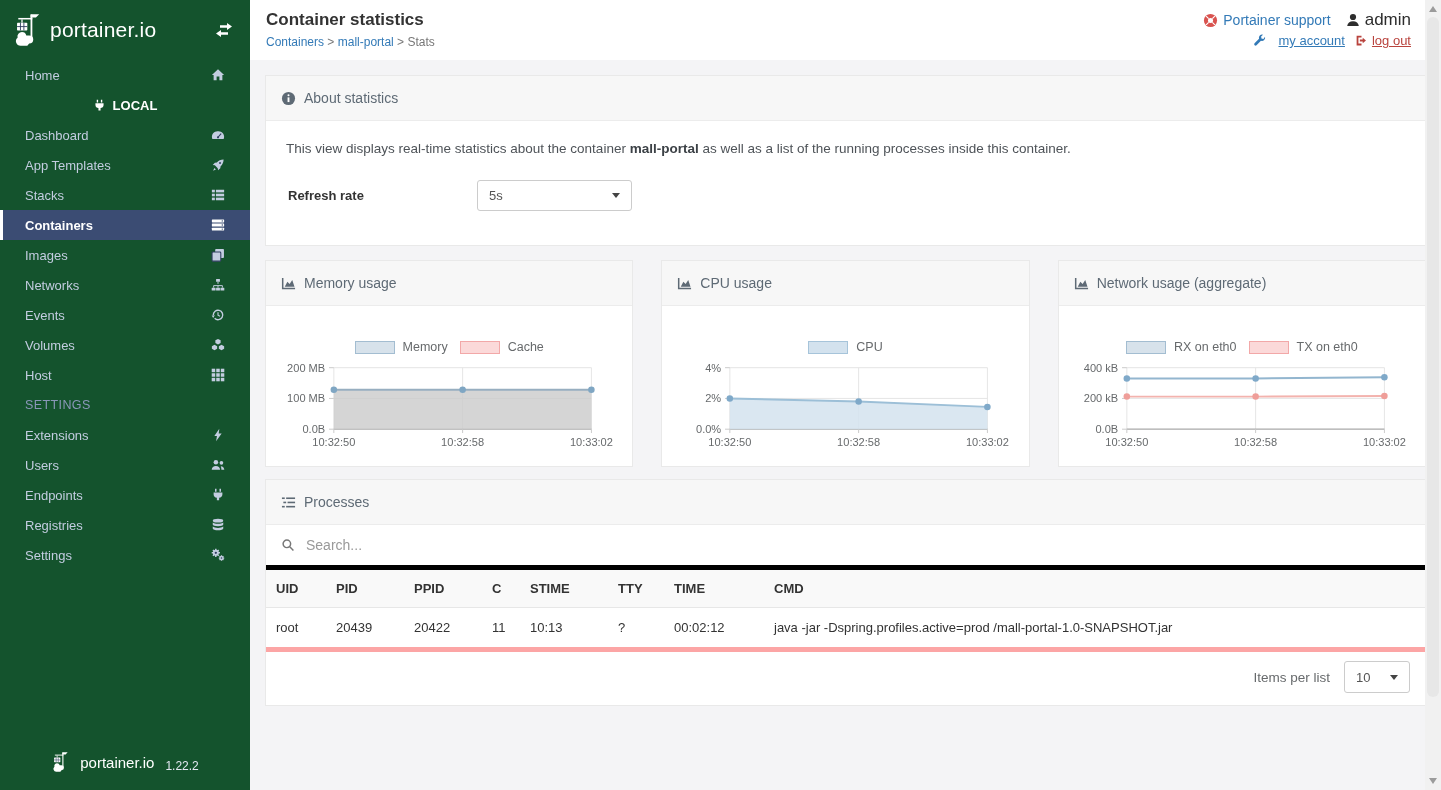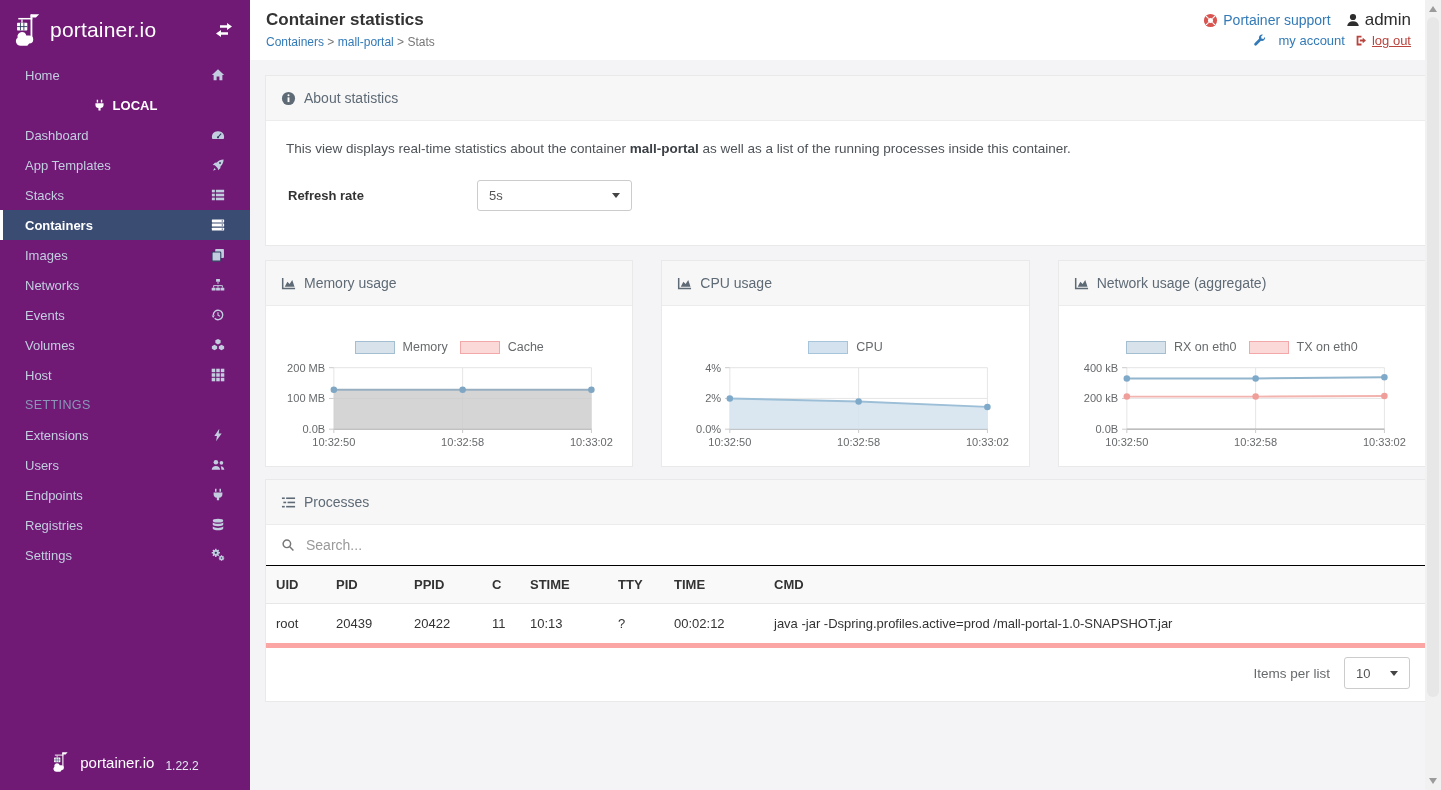--- a/index.html
+++ b/index.html
@@ -1,21 +1,21 @@
 <!DOCTYPE html>
 <html><head>
 <meta charset="utf-8">
 <style>
   * { box-sizing: border-box; }
   html,body { margin:0; padding:0; width:1441px; height:790px; overflow:hidden;
     font-family:"Liberation Sans", sans-serif; background:#f4f4f6; }
   #app { display:flex; width:100%; height:100%; position:relative; }
 
   
-  .sidebar { width:250px; min-width:250px; height:100%; background:#701a75; color:#bcc8de;
+  .sidebar { width:250px; min-width:250px; height:100%; background:#14532d; color:#bcc8de;
     display:flex; flex-direction:column; }
   .side-head { height:60px; display:flex; align-items:center; padding:0 16px 0 12px; }
   .side-head .logo-svg { width:36px; height:36px; }
   .logo-text { color:#fff; font-size:21px; font-weight:400; letter-spacing:.2px; margin-left:2px; }
   .side-toggle { margin-left:auto; color:#fff; cursor:pointer; }
   .side-toggle svg { width:20px; height:14px; display:block; }
   .side-menu { flex:0 0 auto; }
   .menu-item { height:30px; display:flex; align-items:center; padding:0 25px; font-size:13px;
     color:#c3cde0; cursor:pointer; position:relative; }
   .menu-item .mi-label { flex:1; }
@@ -39,21 +39,21 @@
   .breadcrumb { font-size:12px; margin-top:5px; color:#777; }
   .crumb-link { color:#337ab7; cursor:pointer; }
   .crumb-sep { color:#777; }
   .ph-right { text-align:right; }
   .ph-row1 { display:flex; align-items:center; justify-content:flex-end; gap:14px; }
   .support-link { color:#337ab7; font-size:14px; display:flex; align-items:center; gap:5px; cursor:pointer; }
   .support-link .icn svg { width:15px; height:15px; display:block; color:#d9534f; }
   .user-box { color:#2d2d2d; font-size:17px; display:flex; align-items:center; gap:4px; }
   .user-box .icn svg { width:16px; height:16px; display:block; color:#2d2d2d; }
   .ph-row2 { margin-top:3px; font-size:13px; display:flex; justify-content:flex-end; gap:10px; }
-  .acct-link { color:#337ab7; display:flex; align-items:center; gap:12px; cursor:pointer; }
+  .acct-link { color:#337ab7; text-decoration:underline; display:flex; align-items:center; gap:12px; cursor:pointer; }
   .acct-link .icn svg { width:13px; height:13px; display:block; }
   .logout-link { color:#b9433d; text-decoration:underline; display:flex; align-items:center; gap:4px; cursor:pointer;justify-content:center; }
   .logout-link .icn svg { width:13px; height:13px; display:block; }
 
   .content { flex:1; padding:15px 15px 0 15px; overflow:hidden; }
   .widget { background:#fff; border:1px solid #e9e9e9; margin-bottom:14px; }
   .widget-header { padding:14px 15px; font-size:14px; color:#5e6a75; background:#f7f7f7;
     border-bottom:1px solid #ececec; display:flex; align-items:center; gap:8px; }
   .widget-header .icn svg { width:15px; height:15px; display:block; color:#5e6a75; }
 
@@ -74,21 +74,21 @@
   .charts-row { display:flex; gap:28px; margin-bottom:12px; }
   .chart-widget { flex:1; background:#fff; border:1px solid #e9e9e9; }
   .chart-body { padding:14px 14px 16px 14px; }
   .legend { display:flex; justify-content:center; align-items:center; gap:12px; margin:20px 0 6px 0;
     font-size:12.5px; color:#676a6c; }
   .legend-item { display:flex; align-items:center; gap:8px; }
   .swatch { width:40px; height:13px; display:inline-block; border-style:solid; border-width:1.5px; }
   .plot-svg { width:100%; display:block; }
 
   
-  .search-row { display:flex; align-items:center; gap:9px; padding:11px 15px; border-bottom:1px solid #000000; }
+  .search-row { display:flex; align-items:center; gap:9px; padding:11px 15px; border-bottom:5px solid #000000; }
   .search-row .icn svg { width:14px; height:14px; display:block; color:#777; }
   .search-input { border:none; outline:none; font-size:14px; color:#555; flex:1;
     font-family:"Liberation Sans", sans-serif; }
   .search-input::placeholder { color:#999; }
   table.proc { width:100%; border-collapse:collapse; }
   table.proc th { text-align:left; font-size:13px; color:#333; padding:11px 10px; background:#f9f9f9;
     border-bottom:1px solid #e7e7e7; cursor:pointer; }
   table.proc td { font-size:13px; color:#333; padding:12px 10px; border-bottom:5px solid #fca5a5; }
   .table-footer { display:flex; justify-content:flex-end; align-items:center; gap:14px;
     padding:9px 15px 12px 15px; color:#676a6c; font-size:13.5px; }

